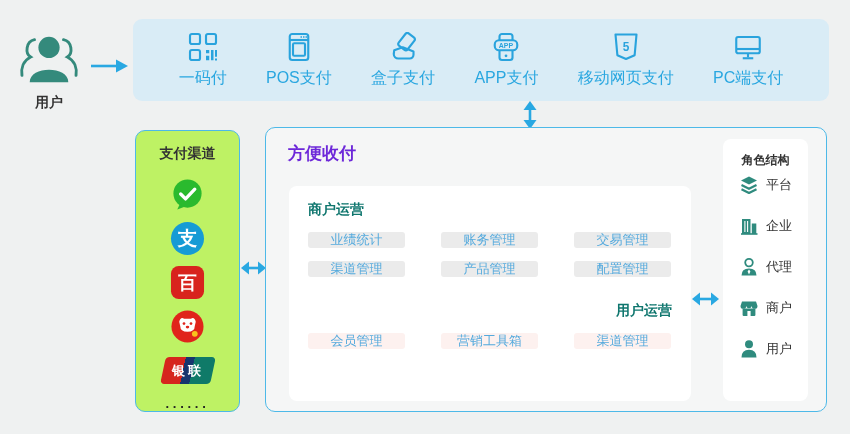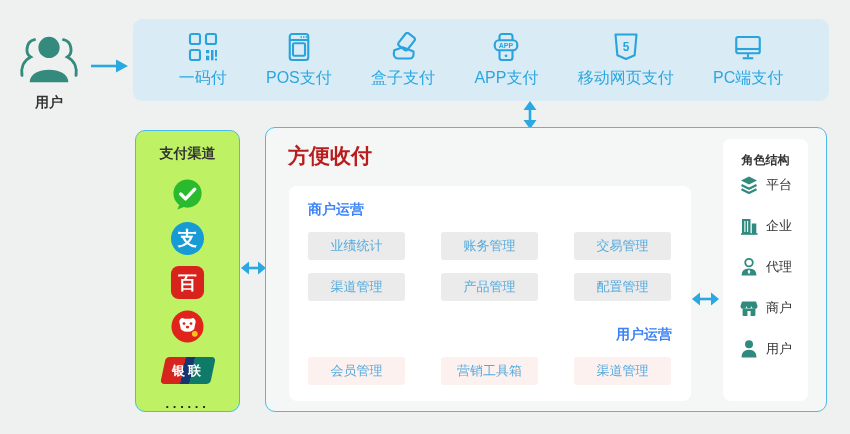--- a/index.html
+++ b/index.html
@@ -34,27 +34,27 @@
   .unionpay{
     width:50px;height:27px;transform:skewX(-12deg);border-radius:4px;
     background:linear-gradient(90deg,#d6251d 0 40%,#17356e 40% 58%,#0f7a68 58% 100%);
     color:#fff;font-size:13px;font-weight:bold;letter-spacing:3px;
     display:flex;align-items:center;justify-content:center;
   }
   .unionpay span{transform:skewX(12deg);}
   .more-dots{font-size:13px;font-weight:bold;color:#222;letter-spacing:3px;line-height:10px;}
   
   .main-panel{left:265px;top:127px;width:562px;height:285px;background:#f5f6f6;}
-  .mp-title{position:absolute;left:22px;top:14px;font-size:21px;font-weight:bold;color:#b91c1c;}
+  .mp-title{position:absolute;left:22px;top:14px;font-size:17px;font-weight:bold;color:#6d28d9;}
   .ops-card{position:absolute;left:23px;top:58px;width:402px;height:215px;background:#fff;
     border-radius:8px;box-sizing:border-box;padding:15px 19px;}
-  .ops-heading{font-size:14px;font-weight:bold;color:#3b82f6;}
+  .ops-heading{font-size:14px;font-weight:bold;color:#0f766e;}
   .ops-heading.second{margin-top:25px;text-align:right;}
   .chip-grid{display:grid;grid-template-columns:repeat(3,97px);column-gap:36px;row-gap:13px;margin-top:13px;}
-  .chip{height:28px;border-radius:3px;background:#ebebeb;color:#55aadd;font-size:13px;
+  .chip{height:16px;border-radius:3px;background:#ebebeb;color:#55aadd;font-size:13px;
     display:flex;align-items:center;justify-content:center;cursor:pointer;}
   .chip.pink{background:#fdf1ef;}
   .role-card{position:absolute;left:457px;top:11px;width:85px;height:262px;background:#fff;
     border-radius:8px;display:flex;flex-direction:column;align-items:center;}
   .rc-title{font-size:12px;font-weight:bold;color:#333;margin-top:13px;}
   .role-list{display:flex;flex-direction:column;gap:21px;margin-top:6px;}
   .role-item{display:flex;align-items:center;gap:7px;}
   .role-item svg{width:20px;height:20px;flex:0 0 auto;}
   .role-label{font-size:13px;color:#333;white-space:nowrap;}
 </style>

